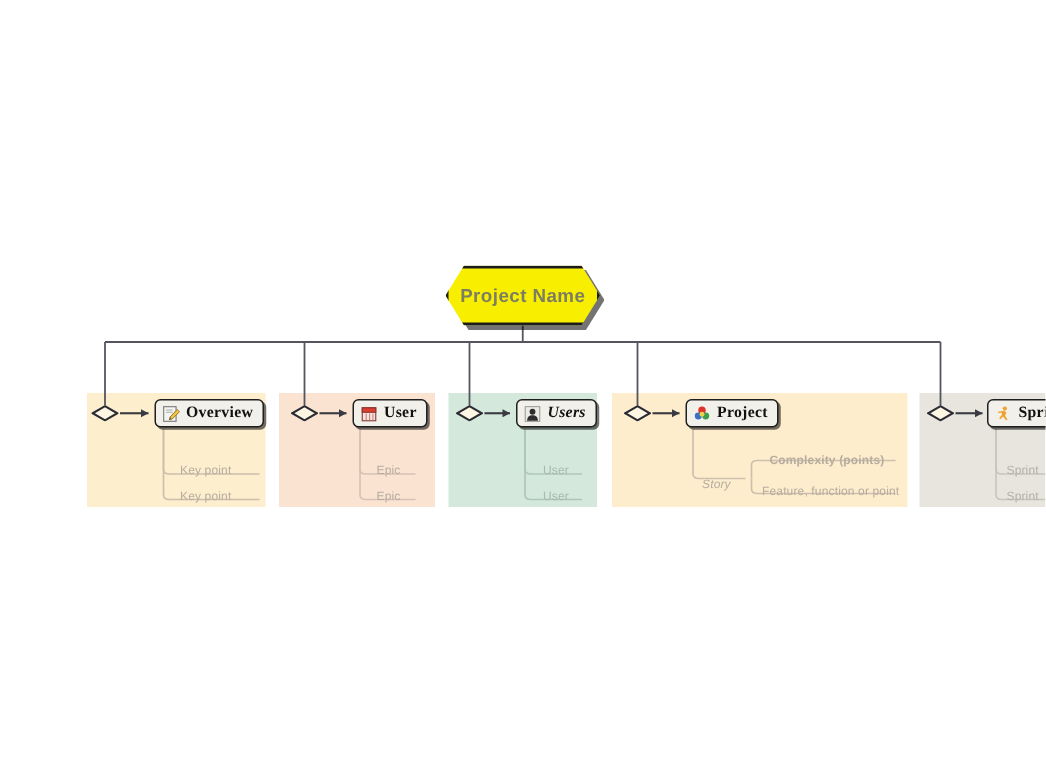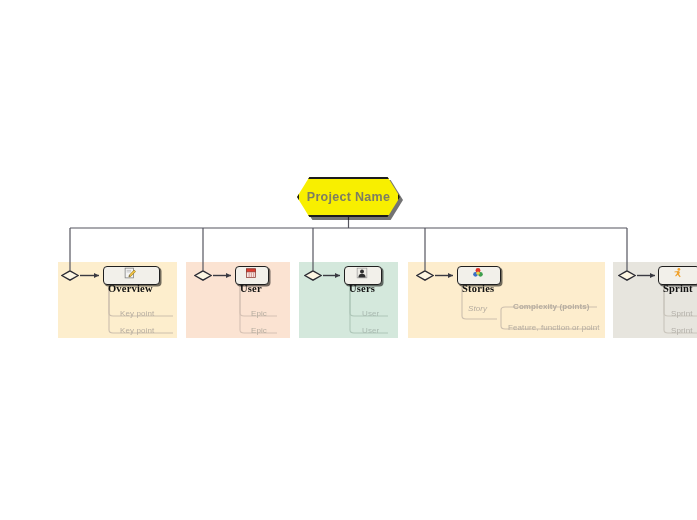--- a/index.html
+++ b/index.html
@@ -84,21 +84,20 @@
     background: #f2f0ea;
     border: 1.6px solid #1f1f1f;
     border-radius: 4px;
     display: flex;
     align-items: center;
     gap: 4px;
     padding: 0 6px 0 4px;
     box-sizing: border-box;
     box-shadow: 1.5px 1.5px 0 rgba(0,0,0,.55);
     white-space: nowrap;
-    flex-direction: column;
   }
   .node-label {
     font-size: 10.5px;
     font-weight: bold;
     color: #111;
     font-family: "Liberation Serif", serif;
     letter-spacing: .2px;
   }
   .node-icon {
     width: 12px;
@@ -225,41 +224,41 @@
         <rect x="2" y="2.5" width="12" height="4" fill="#e03b2f" stroke="#8a3a32" stroke-width="1"></rect>
         <line x1="5.5" y1="7.5" x2="5.5" y2="13.5" stroke="#c9837c" stroke-width="1"></line>
         <line x1="8.5" y1="7.5" x2="8.5" y2="13.5" stroke="#c9837c" stroke-width="1"></line>
         <line x1="11.5" y1="7.5" x2="11.5" y2="13.5" stroke="#c9837c" stroke-width="1"></line>
       </svg>
       <span class="node-label">User</span>
     </div>
     <span class="leaf" style="left:251px; top:309px;">Epic</span>
     <span class="leaf" style="left:251px; top:326px;">Epic</span>
 
-    <div class="node" style="left:344px; top:266px;">
+    <div class="node" style="left:344px; top:266px;font-style:italic;">
       <svg class="node-icon" viewBox="0 0 16 16">
         <rect x="1.5" y="1.5" width="13" height="13" fill="#eceae4" stroke="#8e8e8e" stroke-width=".8"></rect>
         <circle cx="8" cy="6" r="2.6" fill="#2e2e2e"></circle>
         <path d="M3.2,14 C3.2,10.4 5.2,9 8,9 C10.8,9 12.8,10.4 12.8,14 Z" fill="#2e2e2e"></path>
       </svg>
       <span class="node-label">Users</span>
     </div>
     <span class="leaf on-green" style="left:362px; top:309px;">User</span>
     <span class="leaf on-green" style="left:362px; top:326px;">User</span>
 
     <div class="node" style="left:457px; top:266px;">
       <svg class="node-icon" viewBox="0 0 16 16">
         <circle cx="8" cy="4.6" r="3.3" fill="#e0342a"></circle>
         <circle cx="4.7" cy="9.8" r="3.1" fill="#3b6fc4"></circle>
         <circle cx="11.3" cy="9.8" r="3.1" fill="#3e9e4c"></circle>
         <circle cx="8" cy="8.2" r="2.2" fill="#e8d24a"></circle>
       </svg>
-      <span class="node-label">Stories</span>
-    </div>
-    <span class="leaf" style="left:468px; top:304px;font-style:italic;">Story</span>
+      <span class="node-label">Project</span>
+    </div>
+    <span class="leaf" style="left:468px; top:318px;font-style:italic;">Story</span>
     <span class="leaf" style="left:513px; top:302px;font-weight:bold;">Complexity (points)</span>
     <span class="leaf" style="left:508px; top:323px;">Feature, function or point</span>
 
     <div class="node" style="left:658px; top:266px;">
       <svg class="node-icon" viewBox="0 0 16 16">
         <circle cx="9.2" cy="3.2" r="1.9" fill="#f0a22e"></circle>
         <path d="M8.6,5.2 L10.6,6.6 L9.4,9.6 L11.6,12.8 L10.2,13.6 L7.6,10.2 L5.2,12.6 L4.2,11.6 L6.6,8.6 L6.2,6.6 L3.6,7.4 L3.2,6.1 Z" fill="#f0a22e"></path>
       </svg>
       <span class="node-label">Sprint</span>
     </div>

